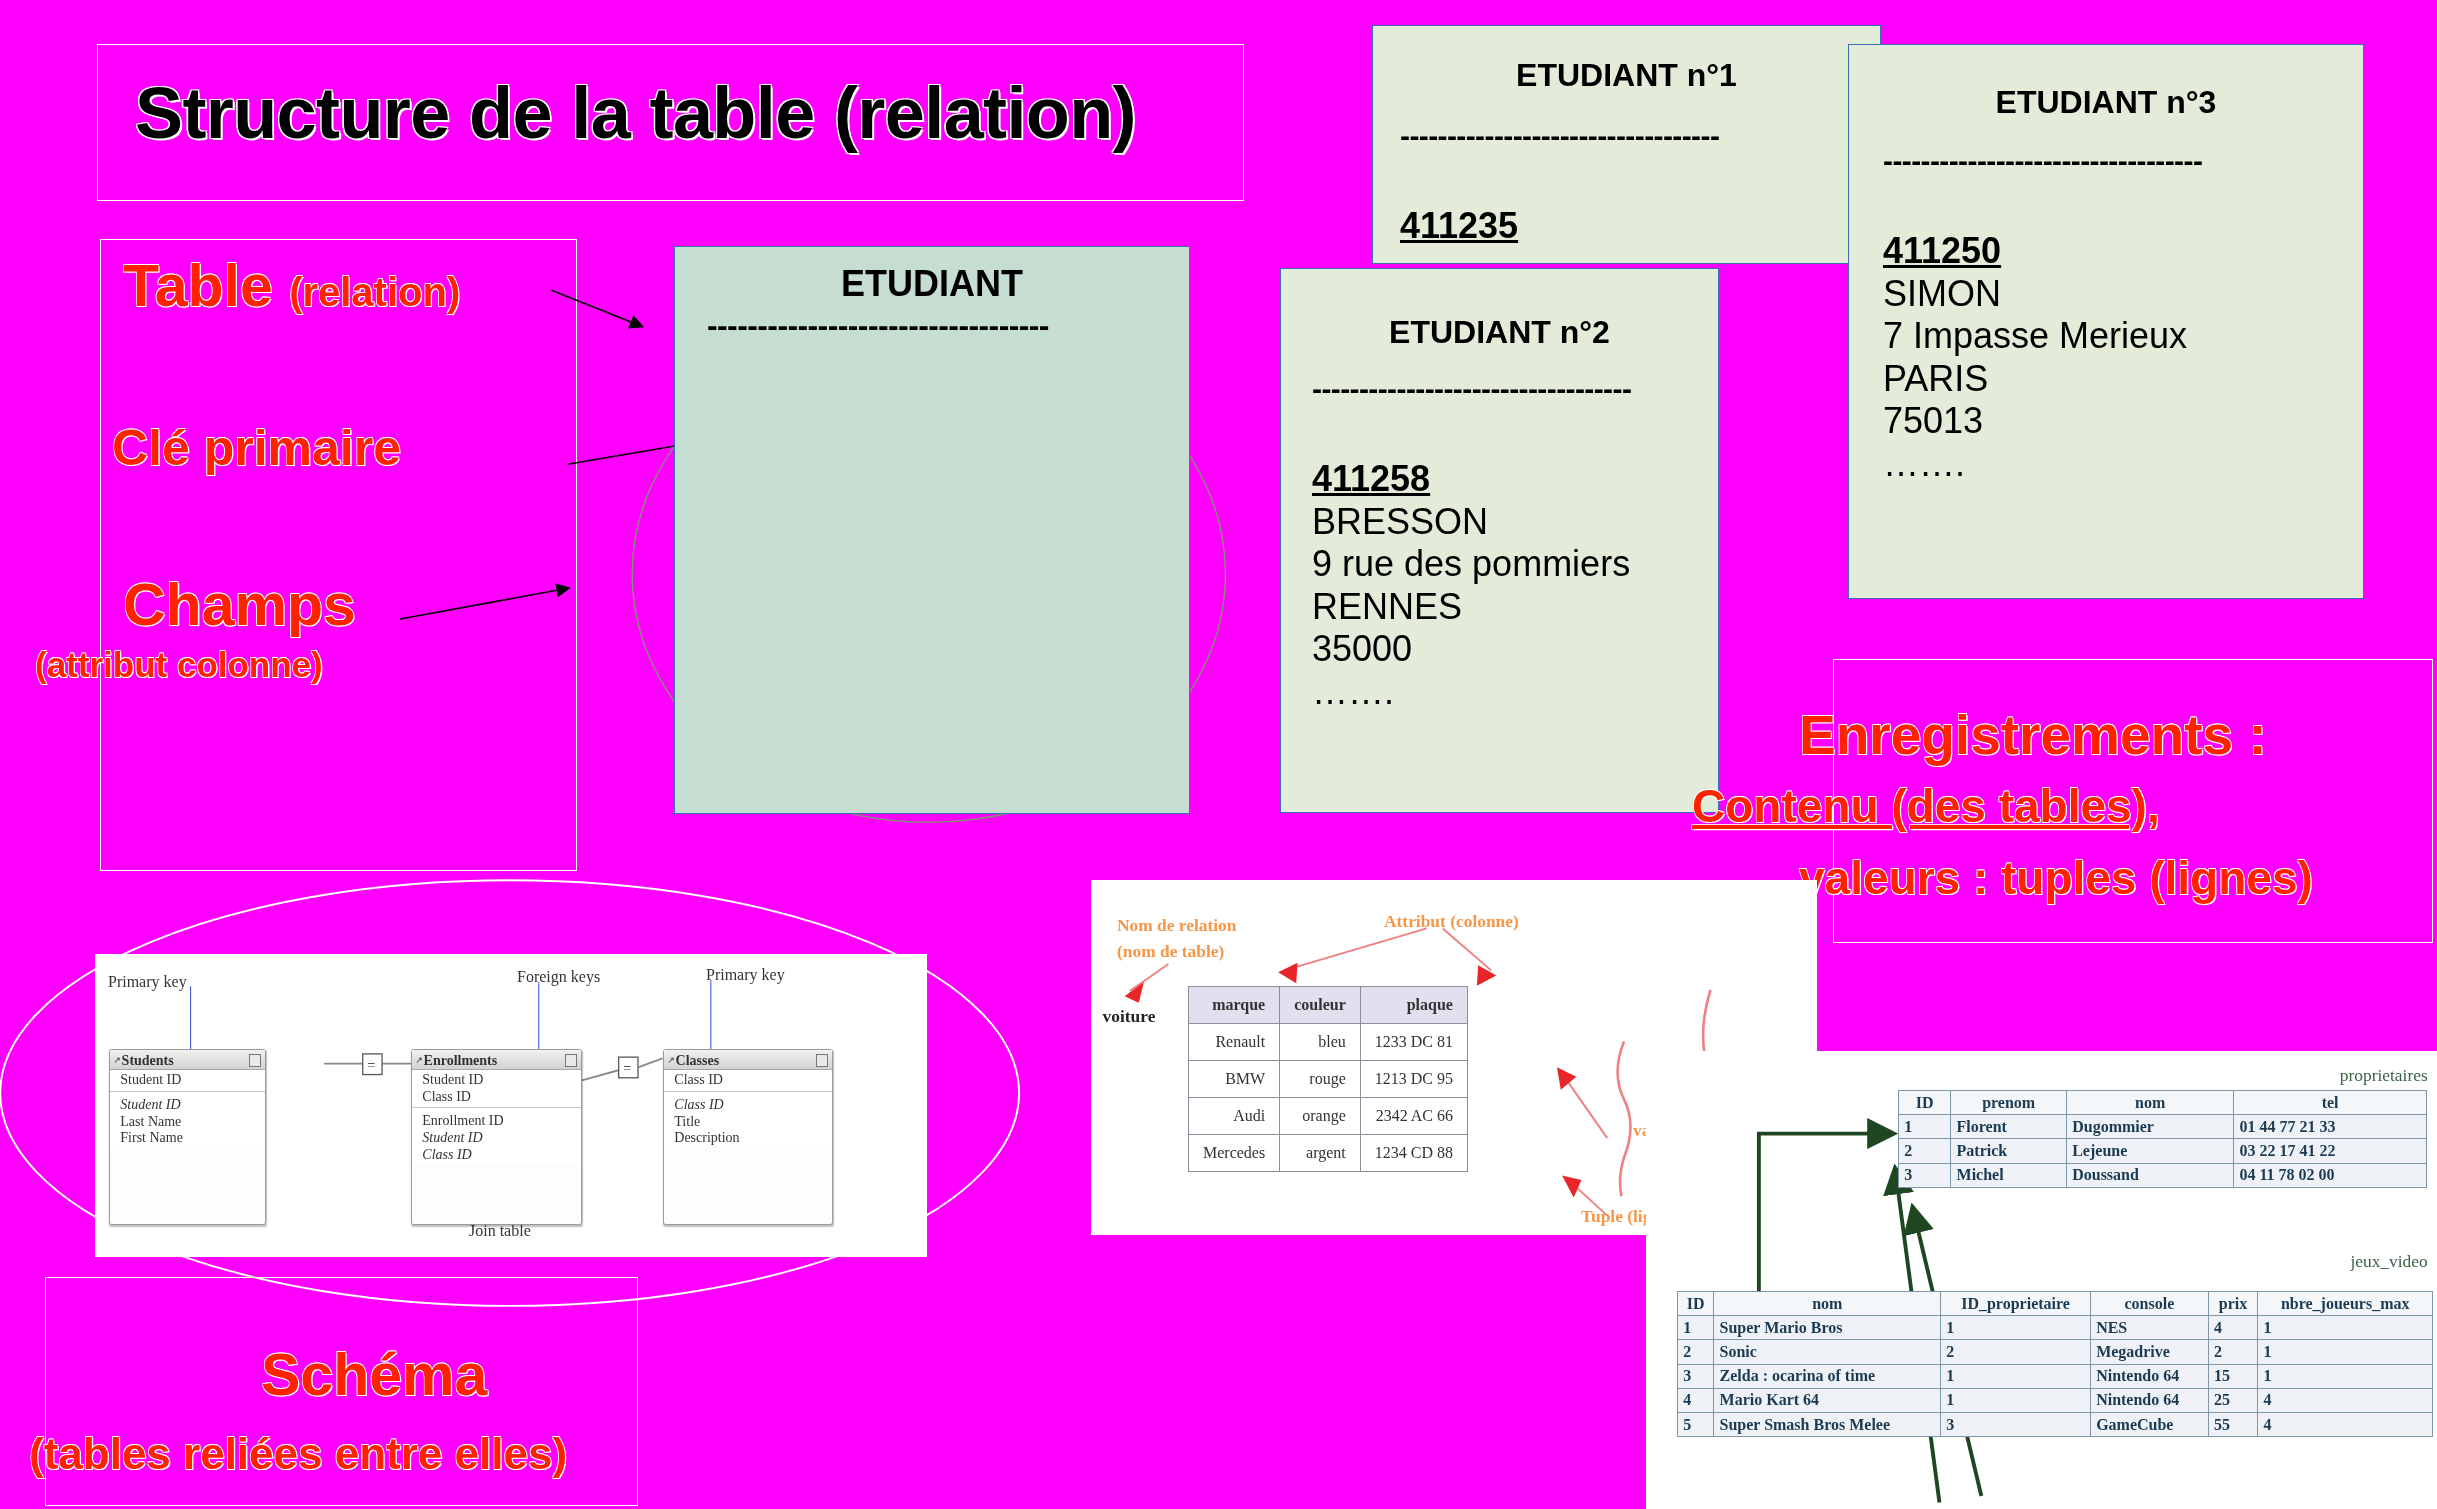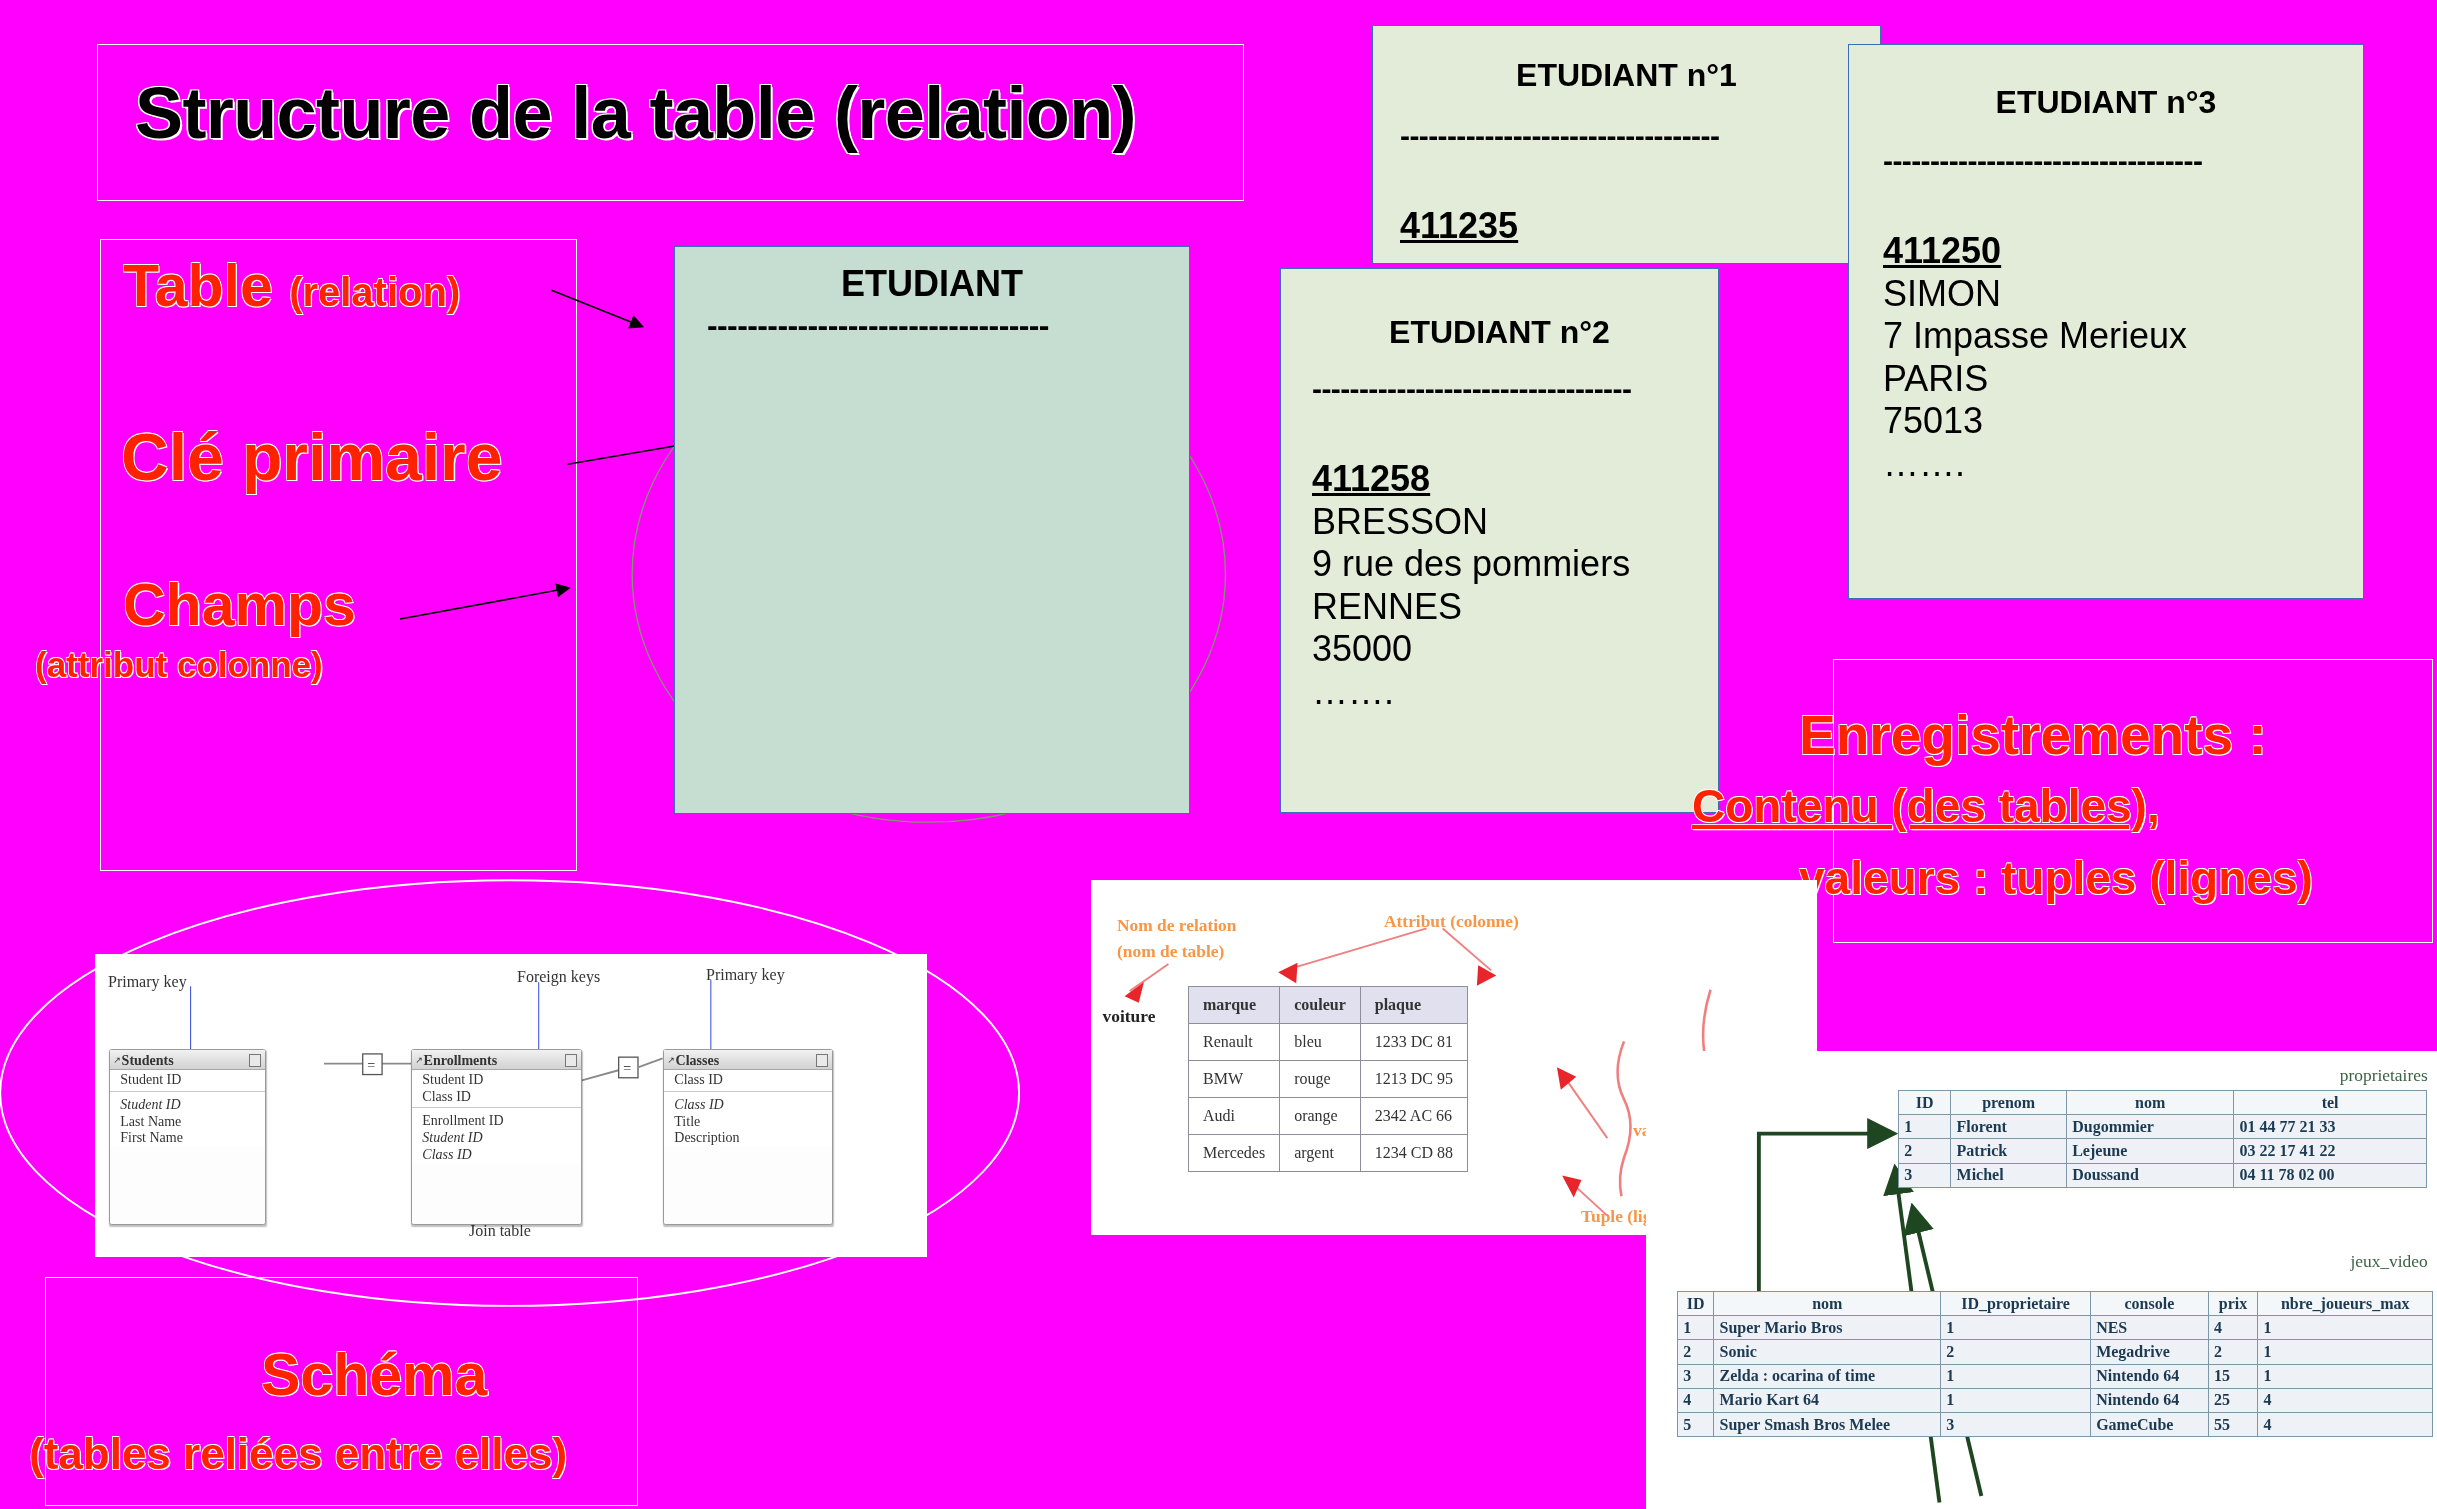--- a/index.html
+++ b/index.html
@@ -20,21 +20,21 @@
   }
 
   
   #left-panel{left:100px;top:239px;width:477px;height:632px;}
   .redlabel{
     position:absolute;color:#ff2200;font-weight:bold;white-space:nowrap;
     text-shadow:1.3px 1.3px 0 #fff, -0.6px -0.6px 0 #fff, 0.6px -0.6px 0 #fff, -0.6px 0.6px 0 #fff;
   }
   #lbl-table{left:123px;top:252px;font-size:59px;}
   #lbl-table .sub{font-size:40px;font-weight:bold;}
-  #lbl-cle{left:121px;top:419px;font-size:66px;}
+  #lbl-cle{left:112px;top:419px;font-size:50px;}
   #lbl-champs{left:123px;top:571px;font-size:59px;}
   #lbl-champs-sub{left:35px;top:645px;font-size:35px;}
 
   
   #etudiant-box{
     position:absolute;left:674px;top:246px;width:516px;height:568px;
     background:#c6ded2;border:1.3px solid #3b6fb5;box-sizing:border-box;
   }
   #etudiant-title{
     position:absolute;left:0;top:15.5px;width:100%;text-align:center;
@@ -106,21 +106,21 @@
   .er-key{background:#fff;border-bottom:0.6px solid #c9c9c9;padding:1.9px 0 1.9px 10.3px;position:relative;}
   .er-key div{font-size:14px;color:#333;font-family:"Liberation Serif",serif;line-height:1.18;}
   .er-body{background:#fff;padding:5.2px 0 0 10.3px;}
   .er-body div{font-size:14px;color:#333;font-family:"Liberation Serif",serif;line-height:1.2;}
   .er-body .it{font-style:italic;}
   .er-lbl{position:absolute;font-size:16px;color:#333;font-family:"Liberation Serif",serif;white-space:nowrap;}
 
   
   #voiture-tbl{position:absolute;left:97px;top:106px;border-collapse:collapse;}
   #voiture-tbl td,#voiture-tbl th{border:0.6px solid #8d8d9c;font-size:16px;
-      color:#333;text-align:left;padding:9px 14px;font-family:"Liberation Serif",serif;}
+      color:#333;text-align:right;padding:9px 14px;font-family:"Liberation Serif",serif;}
   #voiture-tbl th{background:#e0e0ef;font-weight:bold;}
   .vlbl{position:absolute;color:#f79646;font-weight:bold;font-size:17.4px;
         font-family:"Liberation Serif",serif;white-space:nowrap;}
   .vblk{position:absolute;color:#222;font-weight:bold;font-size:17.4px;
         font-family:"Liberation Serif",serif;white-space:nowrap;}
 
   
   .dbcap{position:absolute;color:#3a6342;font-size:17.4px;font-family:"Liberation Serif",serif;}
   .dbtbl{position:absolute;border-collapse:collapse;border:1.3px solid #4a6b80;background:#eff3f6;}
   .dbtbl th,.dbtbl td{border:0.6px solid #7d97a8;font-size:16px;color:#1b3a52;

